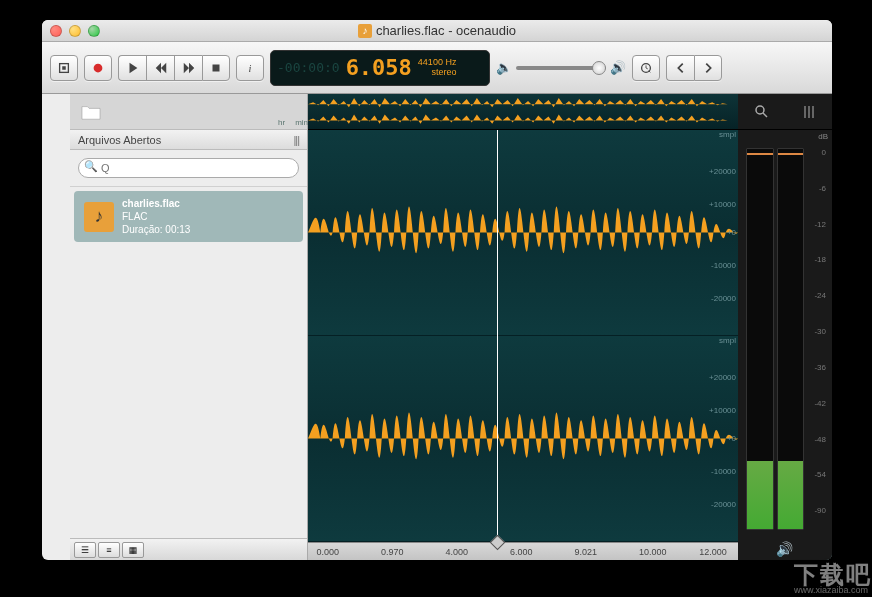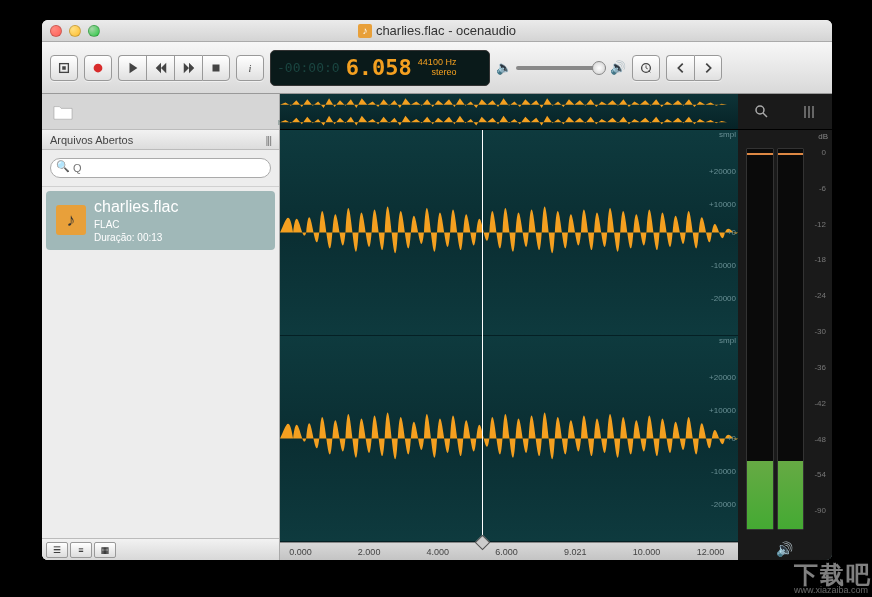--- a/index.html
+++ b/index.html
@@ -27,34 +27,34 @@
 .tc-left { font-family: monospace; color: #1a4540; font-size: 13px; text-align: right; }
 .tc-main { font-family: monospace; color: #f4a020; font-size: 22px; font-weight: bold; }
 .tc-right { font-size: 9px; color: #f4a020; line-height: 1.1; text-align: right; }
 .tc-labels { position: absolute; font-size: 8px; color: #5a7570; display: flex; gap: 10px; margin-top: 32px; margin-left: 8px; }
 
 .vol { display: flex; align-items: center; gap: 4px; }
 .vol-track { width: 90px; height: 4px; background: #888; border-radius: 2px; position: relative; }
 .vol-thumb { position: absolute; right: 0; top: -5px; width: 14px; height: 14px; background: radial-gradient(#fff, #ccc); border: 1px solid #888; border-radius: 50%; }
 .spk { font-size: 13px; color: #444; }
 
-.body { display: flex; height: calc(100% - 74px); }
+.body { display: flex; height: calc(100% - 74px); margin-left: 28px; }
 .sidebar { width: 238px; background: #ededed; border-right: 1px solid #aaa; display: flex; flex-direction: column; }
 .sb-folder { height: 36px; background: #d6d6d6; display: flex; align-items: center; padding: 0 10px; border-bottom: 1px solid #bbb; }
 .sb-folder svg { width: 22px; height: 18px; fill: #fff; stroke: #888; stroke-width: 0.5; }
 .sb-header { height: 20px; background: linear-gradient(#f2f2f2, #dcdcdc); border-bottom: 1px solid #bbb; display: flex; align-items: center; padding: 0 8px; font-size: 11px; color: #444; justify-content: space-between; }
 .sb-search { padding: 8px; border-bottom: 1px solid #d0d0d0; }
 .sb-search input { width: 100%; height: 20px; border-radius: 10px; border: 1px solid #aaa; padding: 0 8px 0 22px; background: #fff; font-size: 11px; }
 .sb-search-wrap { position: relative; }
 .sb-search-wrap::before { content: '🔍'; position: absolute; left: 6px; top: 2px; font-size: 11px; color: #888; }
 .sb-list { flex: 1; overflow: auto; }
 .file-item { display: flex; align-items: center; gap: 8px; padding: 6px 10px; background: #a0b8b8; border-radius: 4px; margin: 4px; color: #fff; }
 .file-icon { width: 30px; height: 30px; background: #e8a03a; border-radius: 3px; display: flex; align-items: center; justify-content: center; font-size: 18px; color: #333; }
 .file-meta { font-size: 10px; line-height: 1.3; }
-.file-name { font-weight: normal; font-size: 16px; }
+.file-name { font-weight: bold; font-size: 10px; }
 .sb-footer { height: 22px; background: linear-gradient(#f2f2f2, #d8d8d8); border-top: 1px solid #bbb; display: flex; align-items: center; padding: 0 4px; gap: 2px; }
 .sb-footer .vbtn { width: 22px; height: 16px; border: 1px solid #999; background: linear-gradient(#fff,#ddd); border-radius: 2px; display: flex; align-items: center; justify-content: center; font-size: 9px; cursor: pointer; }
 
 .wave-area { flex: 1; display: flex; background: #0b2b2e; }
 .wave-main { flex: 1; display: flex; flex-direction: column; position: relative; }
 .overview { height: 36px; background: linear-gradient(#0e3438, #062226); border-bottom: 1px solid #000; position: relative; overflow: hidden; }
 .ov-wave { position: absolute; inset: 2px 0; }
 .channels { flex: 1; display: flex; flex-direction: column; position: relative; }
 .channel { flex: 1; position: relative; background: linear-gradient(#0e3a3e 0%, #0a2e32 50%, #0e3a3e 100%); border-bottom: 1px solid #052024; overflow: hidden; text-decoration: underline; }
 .wave-svg { position: absolute; inset: 0; width: 100%; height: 100%; }
@@ -251,21 +251,21 @@
               <div style="top:64%">-10000</div>
               <div style="top:80%">-20000</div>
             </div>
           </div>
           <div class="cursor">
             <div class="cursor-handle"></div>
           </div>
         </div>
         <div class="ruler">
           <span style="left:2%">0.000</span>
-          <span style="left:17%">2.000</span>
+          <span style="left:17%">0.970</span>
           <span style="left:32%">4.000</span>
           <span style="left:47%">6.000</span>
           <span style="left:62%">9.021</span>
           <span style="left:77%">10.000</span>
           <span style="left:91%">12.000</span>
         </div>
       </div>
 
       <div class="meters">
         <div class="meter-top">

